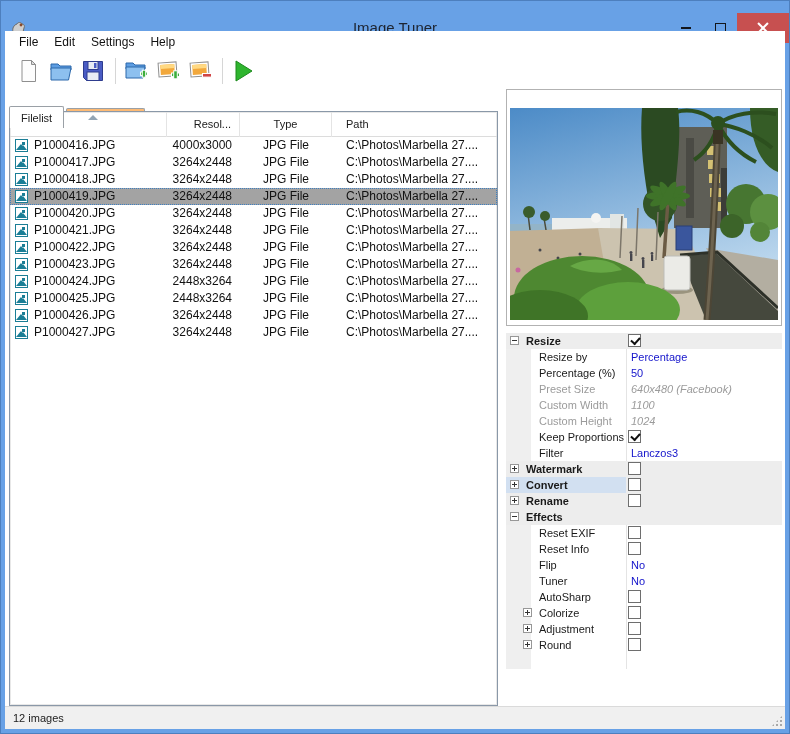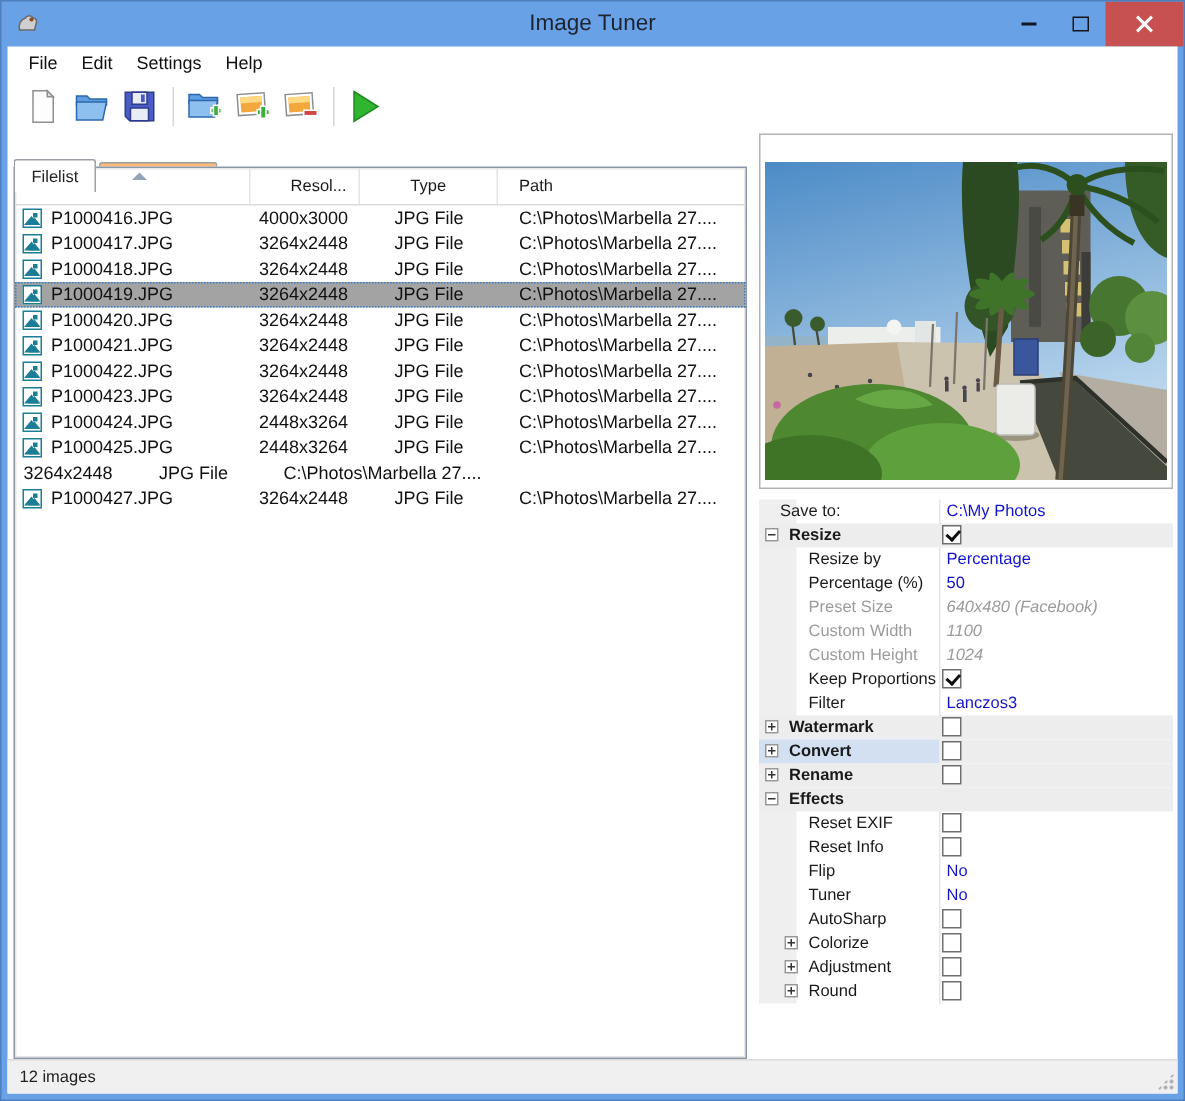--- a/index.html
+++ b/index.html
@@ -1,20 +1,20 @@
 <!DOCTYPE html>
 <html><head>
 <meta charset="utf-8">
 <style>
   * { margin:0; padding:0; box-sizing:border-box; }
   html,body { width:790px; height:734px; font-family:"Liberation Sans", sans-serif; }
   .window { position:relative; width:790px; height:734px; background:#68a1e6; overflow:hidden; border:1px solid #4d7fbe; }
 
   
-  .titlebar { position:absolute; left:0; top:0; width:100%; height:30px; }
+  .titlebar { position:absolute; left:0; top:12px; width:100%; height:30px; }
   .app-icon { position:absolute; left:9px; top:7px; width:17px; height:16px; }
   .app-icon svg { display:block; }
   .title-text { position:absolute; left:0; top:0; width:100%; height:30px; line-height:30px; text-align:center; font-size:15px; color:#1d2430; }
   .win-buttons { position:absolute; right:0; top:0; height:30px; display:flex; }
   .winbtn { width:34px; height:30px; display:flex; align-items:center; justify-content:center; cursor:default; }
   .winbtn.close { width:52px; background:#c75050; }
   .glyph-min { width:10px; height:2px; background:#13161c; }
   .glyph-max { width:11px; height:10px; border:1px solid #13161c; }
   .glyph-close { position:relative; width:12px; height:12px; }
   .glyph-close::before,.glyph-close::after { content:''; position:absolute; left:-1px; top:5px; width:14px; height:2px; background:#fff; }
@@ -321,20 +321,28 @@
                 <span class="mt2"></span>
                 <span class="dot"></span>
          </span>
               <span>P1000425.JPG</span>
        </span>
        <span class="lc res">2448x3264</span>
        <span class="lc type">JPG File</span>
        <span class="lc path">C:\Photos\Marbella 27....</span>
      </div>
           <div class="lrow">
+       <span class="lc name">
+         <span class="fileicon">
+           <span class="mt"></span>
+                <span class="mt2"></span>
+                <span class="dot"></span>
+         </span>
+              <span>P1000426.JPG</span>
+       </span>
        <span class="lc res">3264x2448</span>
        <span class="lc type">JPG File</span>
        <span class="lc path">C:\Photos\Marbella 27....</span>
      </div>
           <div class="lrow">
        <span class="lc name">
          <span class="fileicon">
            <span class="mt"></span>
                 <span class="mt2"></span>
                 <span class="dot"></span>
@@ -447,24 +455,20 @@
         </g>
         <circle cx="208" cy="15" r="7" fill="#2c4f1e"></circle>
         <rect x="203" y="22" width="10" height="14" fill="#3a3424"></rect>
       </svg>
     </div>
 
     <div class="propgrid">
       <div class="gutter"></div>
       <div class="vline"></div>
       <div>
-          <div class="prow lvl0">
-            <span class="lbl">Save to:</span>
-            <span class="val">C:\My Photos</span>
-          </div>
           <div class="prow cat">
             <span class="exp">
               <span class="h"></span>
             </span>
             <span class="lbl">Resize</span>
             <span class="cbx on"></span>
           </div>
           <div class="prow">
             <span class="lbl">Resize by</span>
             <span class="val">Percentage</span>

